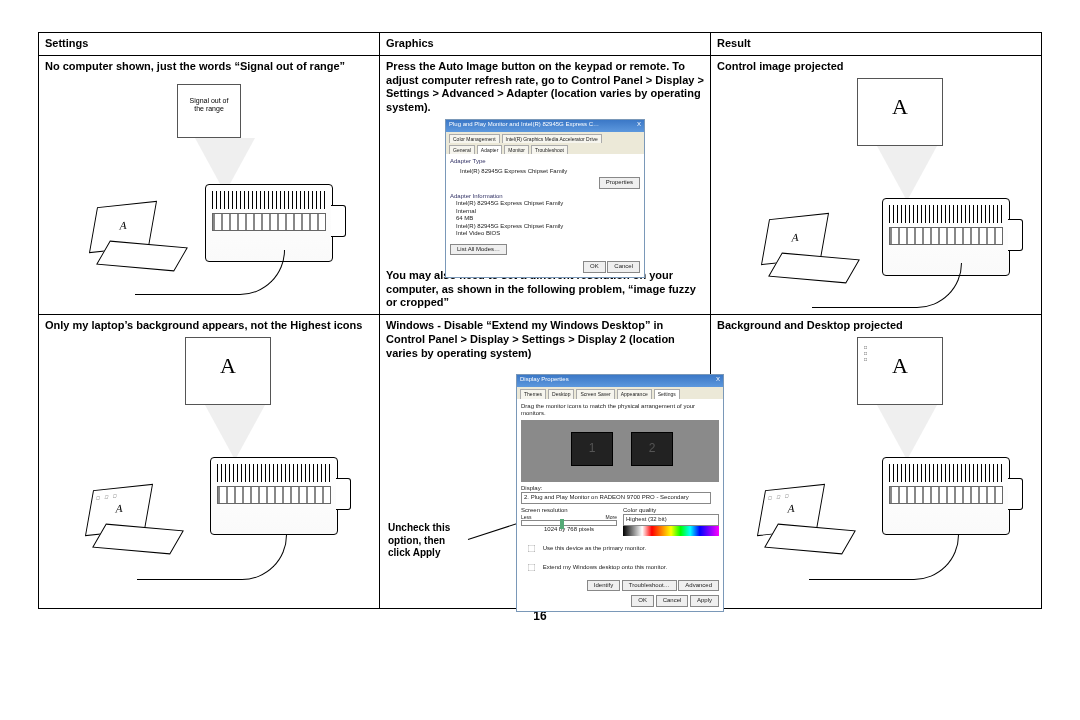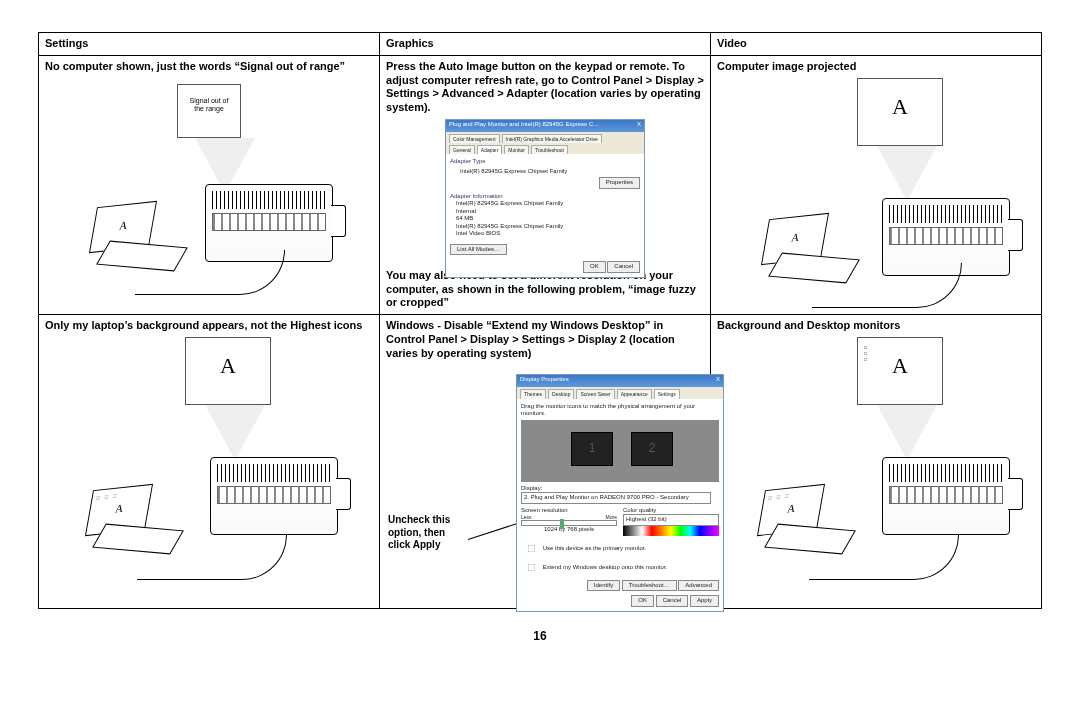--- a/index.html
+++ b/index.html
@@ -182,21 +182,21 @@
     position:absolute; top:12px;
     width:42px; height:34px;
     border:1px solid #000; background:#222;
   }
 
   .txt-normal { font-weight: normal; }
   .page-num {
     text-align:center;
     font-weight:bold;
     font-size:12px;
-    margin-top:20px;
+    margin-top:0;
   }
   .callout-line {
     position:absolute;
     height:1px; background:#000;
     transform-origin: left center;
   }
 </style>
 </head>
 <body>
 
@@ -204,21 +204,21 @@
 <table class="grid">
   <colgroup>
     <col class="col-problem">
         <col class="col-solution">
         <col class="col-result">
   </colgroup>
   <thead>
     <tr>
       <th>Settings</th>
       <th>Graphics</th>
-      <th>Video</th>
+      <th>Result</th>
     </tr>
   </thead>
   <tbody>
 
     <tr>
       <td>
         <div>No computer shown, just the words “Signal out of range”</div>
         <div class="illus">
           <div class="screen screen-sm" style="left:132px; top:6px;">
             <div class="txt-normal" style="font-size:7px; text-align:center; padding-top:12px; white-space:pre-line;">Signal out of
@@ -272,21 +272,21 @@
               <div style="text-align:right; margin-top:6px;">
                 <span class="winbtn">OK</span>
                 <span class="winbtn">Cancel</span>
               </div>
             </div>
           </div>
         </div>
         <div>You may also need to set a different resolution on your computer, as shown in the following problem, “image fuzzy or cropped”</div>
       </td>
       <td>
-        <div>Computer image projected</div>
+        <div>Control image projected</div>
         <div class="illus">
           <div class="screen screen-lg" style="left:140px; top:0;">
             <div class="A">A</div>
           </div>
           <div class="cone" style="left:160px; top:68px;"></div>
           <div class="projector" style="left:165px; top:120px;">
             <div class="vents"></div>
                 <div class="panel"></div>
           </div>
           <div class="laptop" style="left:48px; top:138px;">
@@ -318,21 +318,21 @@
               <div style="text-align:center;padding-top:14px;font-family:'Times New Roman',serif;">A</div>
             </div>
             <div class="base"></div>
           </div>
           <div class="cable" style="left:92px; top:198px;"></div>
         </div>
       </td>
       <td>
         <div>Windows - Disable “Extend my Windows Desktop” in Control Panel &gt; Display &gt; Settings &gt; Display 2 (location varies by operating system)</div>
         <div class="illus illus2 txt-normal">
-          <div style="position:absolute; left:2px; top:150px; width:80px; font-weight:bold; font-size:10px;">Uncheck this option, then click Apply</div>
+          <div style="position:absolute; left:2px; top:158px; width:80px; font-weight:bold; font-size:10px;">Uncheck this option, then click Apply</div>
           <div class="callout-line" style="left:82px; top:175px; width:60px; transform:rotate(-18deg);"></div>
 
           <div class="winbox" style="position:absolute; left:130px; top:10px; width:208px;">
             <div class="titlebar">
               <span>Display Properties</span>
               <span>X</span>
             </div>
             <div class="tabs">
               <span>Themes</span>
               <span>Desktop</span>
@@ -384,21 +384,21 @@
               <div style="text-align:right;margin-top:4px;">
                 <span class="winbtn">OK</span>
                 <span class="winbtn">Cancel</span>
                 <span class="winbtn">Apply</span>
               </div>
             </div>
           </div>
         </div>
       </td>
       <td>
-        <div>Background and Desktop monitors</div>
+        <div>Background and Desktop projected</div>
         <div class="illus illus2">
           <div class="screen screen-lg" style="left:140px; top:0;">
             <div class="icons-row" style="left:6px; top:6px;">□<br>□<br>□</div>
             <div class="A">A</div>
           </div>
           <div class="cone" style="left:160px; top:68px;"></div>
           <div class="projector" style="left:165px; top:120px;">
             <div class="vents"></div>
                 <div class="panel"></div>
           </div>

